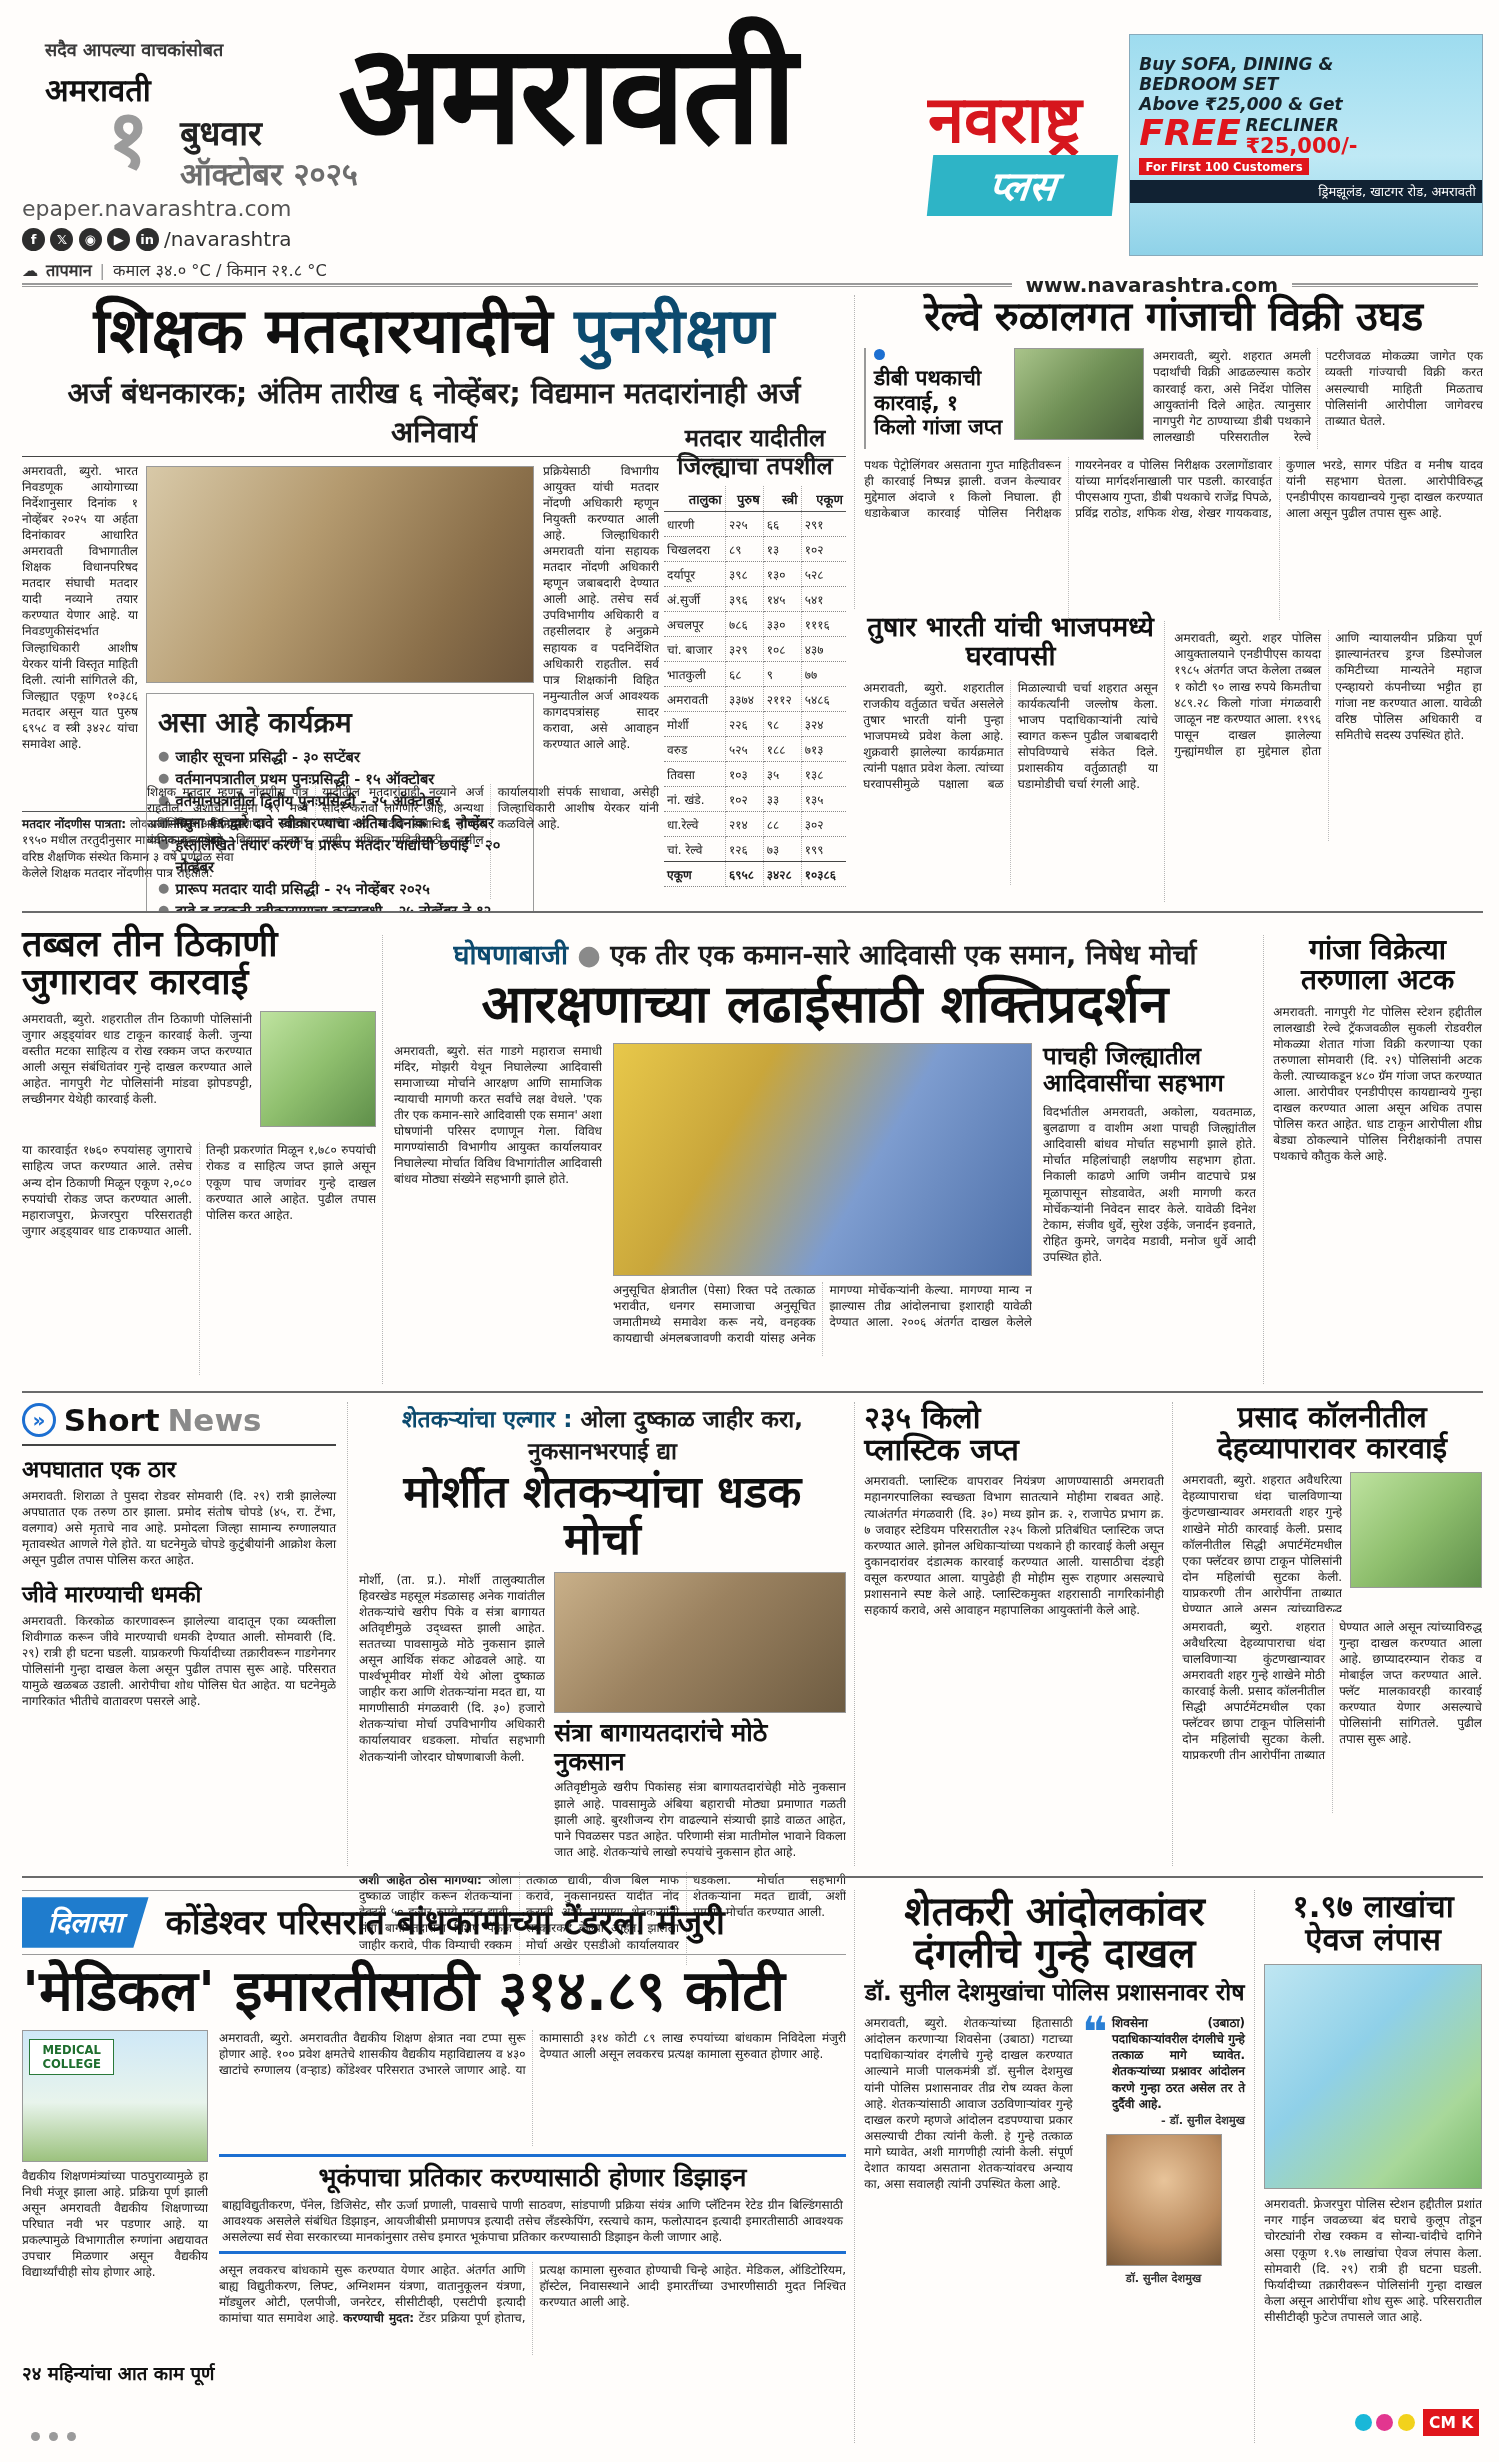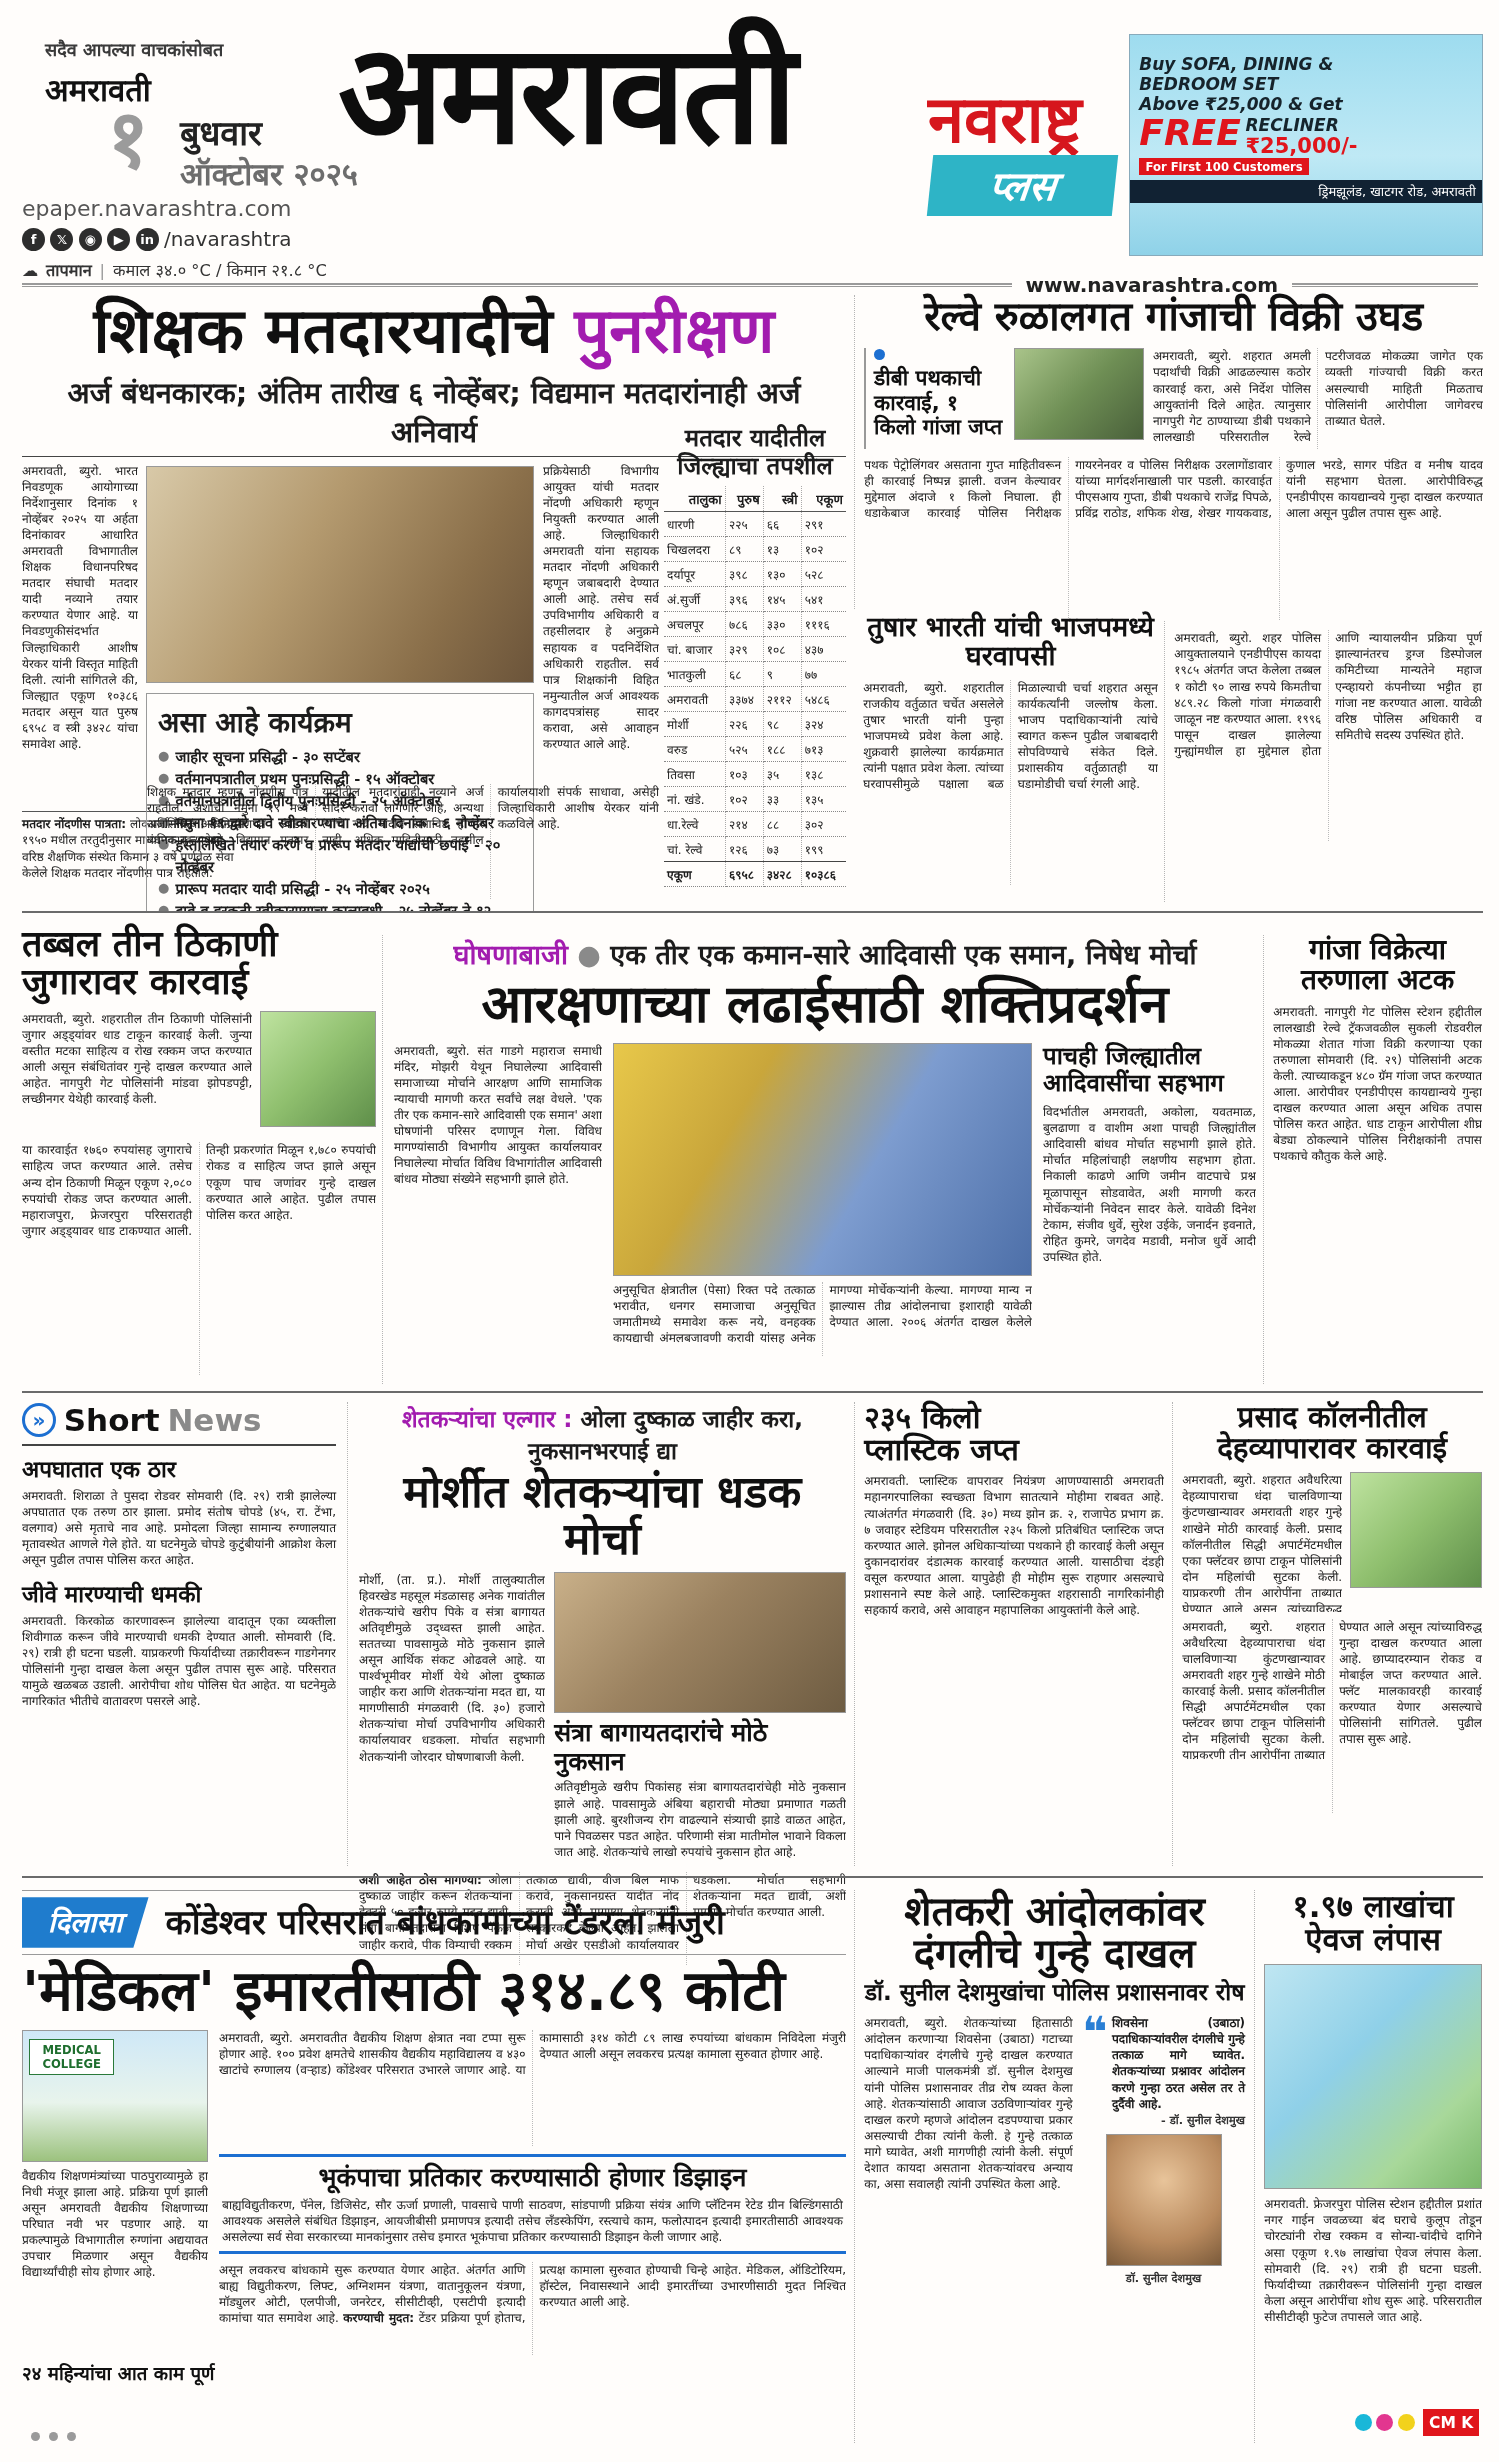--- a/index.html
+++ b/index.html
@@ -35,21 +35,21 @@
   .ad-free { color:#e0151b; font-size:36px; font-weight:900; font-style:italic; line-height:.9; }
   .ad-recl { color:#15242c; font-size:17px; font-weight:900; font-style:italic; line-height:1; }
   .ad-price { color:#e0151b; font-size:21px; font-weight:700; }
   .ad-cust { background:#e0151b; color:#fff; font-size:11.6px; font-weight:bold; padding:1.6px 6.2px; display:inline-block; }
   .ad-sofa { width:116px; height:71px; border-radius:11px; background:radial-gradient(circle at 35% 35%,#b4714a,#8a4a28 70%,#5f2f16); box-shadow:3.1px 3.1px 4.7px rgba(0,0,0,.25); }
   .ad-addr { background:#123; color:#fff; font-size:13px; text-align:right; padding:2.3px 6.2px; margin:4.7px -9.3px 0; }
 
   
   .headline { font-weight:900; color:#101010; line-height:1.06; }
   .center { text-align:center; }
-  .red { color:#a21caf;text-align:center; }
+  .red { color:#0c4a6e;text-align:center; }
   .deck { font-size:29px; font-weight:900; text-align:center; padding:7.8px 0 6.2px; border-bottom:1.6px solid #444; }
   .body-text { font-size:12.8px; line-height:1.34; text-align:justify; color:#1b1b1b; }
   .body-text.sm { font-size:12px; }
   .cols2 { column-count:2; column-gap:14px; column-rule:0.8px dotted #bbb; }
   .cols3 { column-count:3; column-gap:14px; column-rule:0.8px dotted #bbb; }
   .photo { background:linear-gradient(135deg,#c9b089 0%,#9b8260 45%,#6e5c42 100%); border:0.8px solid #999; }
   .photo.green { background:linear-gradient(135deg,#a9c48a,#6f8f55 50%,#49603a); }
   .photo.crowd { background:linear-gradient(120deg,#e8c84a 0%,#c9a63b 30%,#7d9ccf 60%,#4d6fa8 100%); }
   .photo.room { background:linear-gradient(135deg,#bfe3a0,#8fbf6e 50%,#5f8f4a); }
   .photo.meet { background:linear-gradient(120deg,#d8c9a8 0%,#b49a6f 40%,#8a6f4a 75%,#6b543a 100%); }

